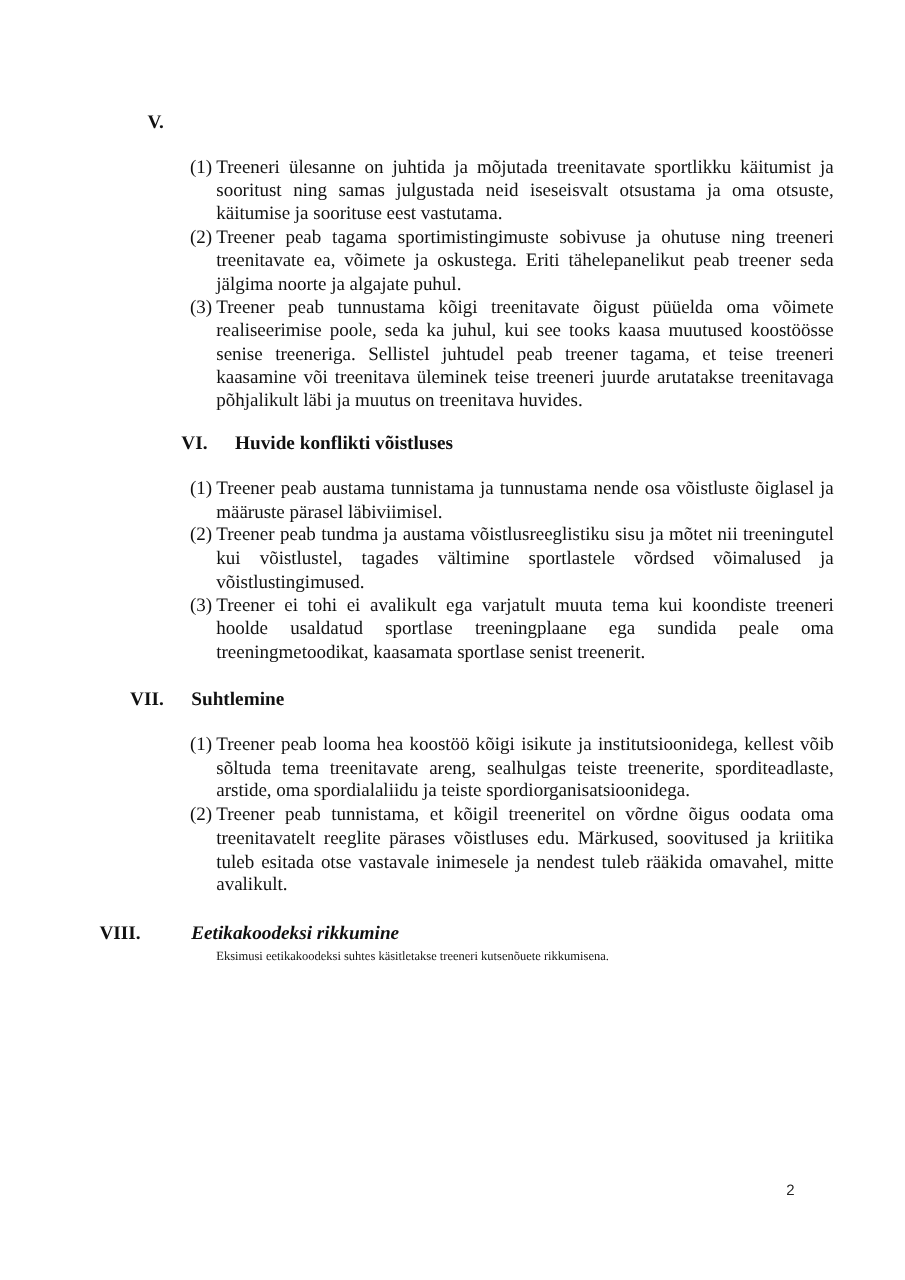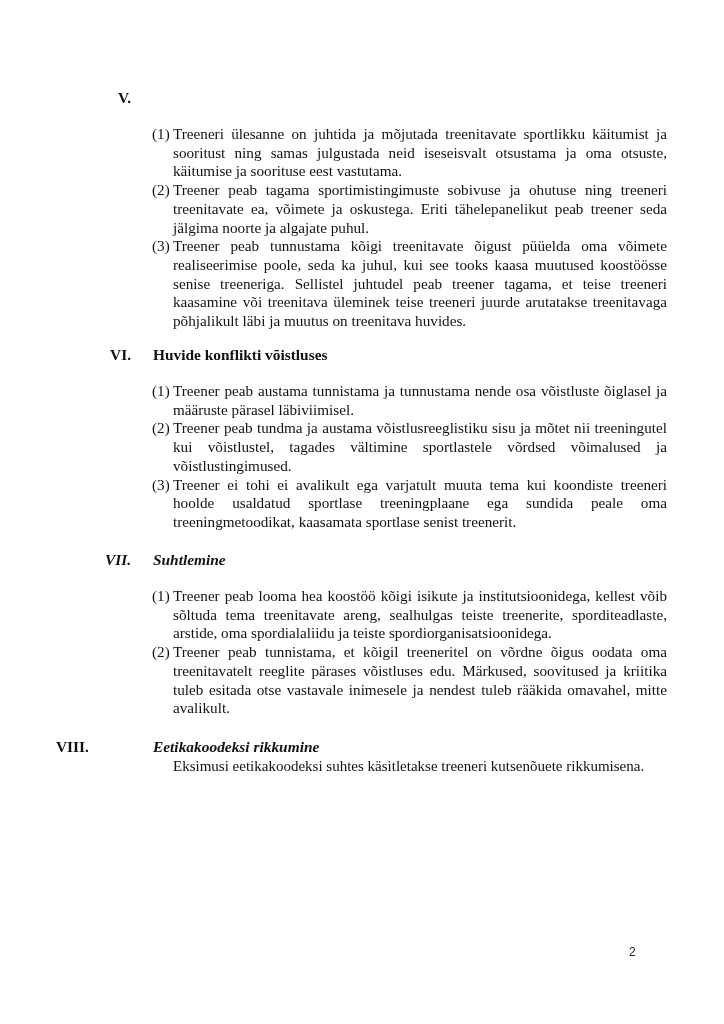--- a/index.html
+++ b/index.html
@@ -6,21 +6,21 @@
   body { width:724px; height:1024px; position:relative; overflow:hidden;
          font-family:"Liberation Serif", serif; color:#111; }
   .page { position:absolute; left:0; top:0; width:724px; height:1024px; }
   .section { position:absolute; left:0; width:724px; }
   .sec-head { position:absolute; left:0; top:0; height:20px; font-weight:bold; font-size:15.4px; line-height:20px; }
   .sec-num { position:absolute; left:0; width:60px; text-align:right; }
   .sec-title { position:absolute; left:153px; white-space:nowrap; }
   .items { position:absolute; left:152px; width:515px; list-style:none; margin:0; padding:0; }
   .item { position:relative; padding-left:21px; font-size:15.2px; line-height:18.7px; text-align:justify; }
   .item-num { position:absolute; left:0; top:0; }
-  .plain { position:absolute; left:173px; white-space:nowrap; font-size:15px; line-height:18.7px; }
+  .plain { position:absolute; left:173px; white-space:nowrap; font-size:10px; line-height:18.7px; }
   .page-num { position:absolute; left:629px; top:945px; font-family:"Liberation Sans", sans-serif; font-size:12px; color:#222; }
 </style>
 </head>
 <body>
 
 <div class="page">
 
   <div class="section" style="top:88px;">
     <div class="sec-head" style="width:724px;">
       <span class="sec-num" style="left:56px;text-align:right;width:75px;">V.</span>
@@ -35,59 +35,59 @@
         <span>Treener peab tagama sportimistingimuste sobivuse ja ohutuse ning treeneri treenitavate ea, võimete ja oskustega. Eriti tähelepanelikut peab treener seda jälgima noorte ja algajate puhul.</span>
       </li>
       <li class="item">
         <span class="item-num">(3)</span>
         <span>Treener peab tunnustama kõigi treenitavate õigust püüelda oma võimete realiseerimise poole, seda ka juhul, kui see tooks kaasa muutused koostöösse senise treeneriga. Sellistel juhtudel peab treener tagama, et teise treeneri kaasamine või treenitava üleminek teise treeneri juurde arutatakse treenitavaga põhjalikult läbi ja muutus on treenitava huvides.</span>
       </li>
     </ol>
   </div>
 
   <div class="section" style="top:345px;">
-    <div class="sec-head" style="width:628px;">
+    <div class="sec-head" style="width:628px;margin-left:35px;">
       <span class="sec-num" style="left:56px;text-align:right;width:75px;">VI.</span>
       <span class="sec-title">Huvide konflikti võistluses</span>
     </div>
     <ol class="items" style="top:37px;">
       <li class="item">
         <span class="item-num">(1)</span>
         <span>Treener peab austama tunnistama ja tunnustama nende osa võistluste õiglasel ja määruste pärasel läbiviimisel.</span>
       </li>
       <li class="item">
         <span class="item-num">(2)</span>
         <span>Treener peab tundma ja austama võistlusreeglistiku sisu ja mõtet nii treeningutel kui võistlustel, tagades vältimine sportlastele võrdsed võimalused ja võistlustingimused.</span>
       </li>
       <li class="item">
         <span class="item-num">(3)</span>
         <span>Treener ei tohi ei avalikult ega varjatult muuta tema kui koondiste treeneri hoolde usaldatud sportlase treeningplaane ega sundida peale oma treeningmetoodikat, kaasamata sportlase senist treenerit.</span>
       </li>
     </ol>
   </div>
 
   <div class="section" style="top:550px;">
-    <div class="sec-head" style="width:668px;font-style:italic;">
+    <div class="sec-head" style="width:668px;">
       <span class="sec-num" style="left:56px;text-align:right;width:75px;">VII.</span>
       <span class="sec-title">Suhtlemine</span>
     </div>
     <ol class="items" style="top:37px;">
       <li class="item">
         <span class="item-num">(1)</span>
         <span>Treener peab looma hea koostöö kõigi isikute ja institutsioonidega, kellest võib sõltuda tema treenitavate areng, sealhulgas teiste treenerite, sporditeadlaste, arstide, oma spordialaliidu ja teiste spordiorganisatsioonidega.</span>
       </li>
       <li class="item">
         <span class="item-num">(2)</span>
         <span>Treener peab tunnistama, et kõigil treeneritel on võrdne õigus oodata oma treenitavatelt reeglite pärases võistluses edu. Märkused, soovitused ja kriitika tuleb esitada otse vastavale inimesele ja nendest tuleb rääkida omavahel, mitte avalikult.</span>
       </li>
     </ol>
   </div>
 
   <div class="section" style="top:737px;">
     <div class="sec-head" style="width:724px;">
-      <span class="sec-num" style="left:56px;text-align:left;width:80px;">VIII.</span>
+      <span class="sec-num" style="left:56px;text-align:center;width:80px;">VIII.</span>
       <span class="sec-title" style="left:153px;font-style:italic;">Eetikakoodeksi rikkumine</span>
     </div>
     <div class="plain" style="top:20px;">Eksimusi eetikakoodeksi suhtes käsitletakse treeneri kutsenõuete rikkumisena.</div>
   </div>
 
   <div class="page-num">2</div>
 </div>
 
 </body></html>

